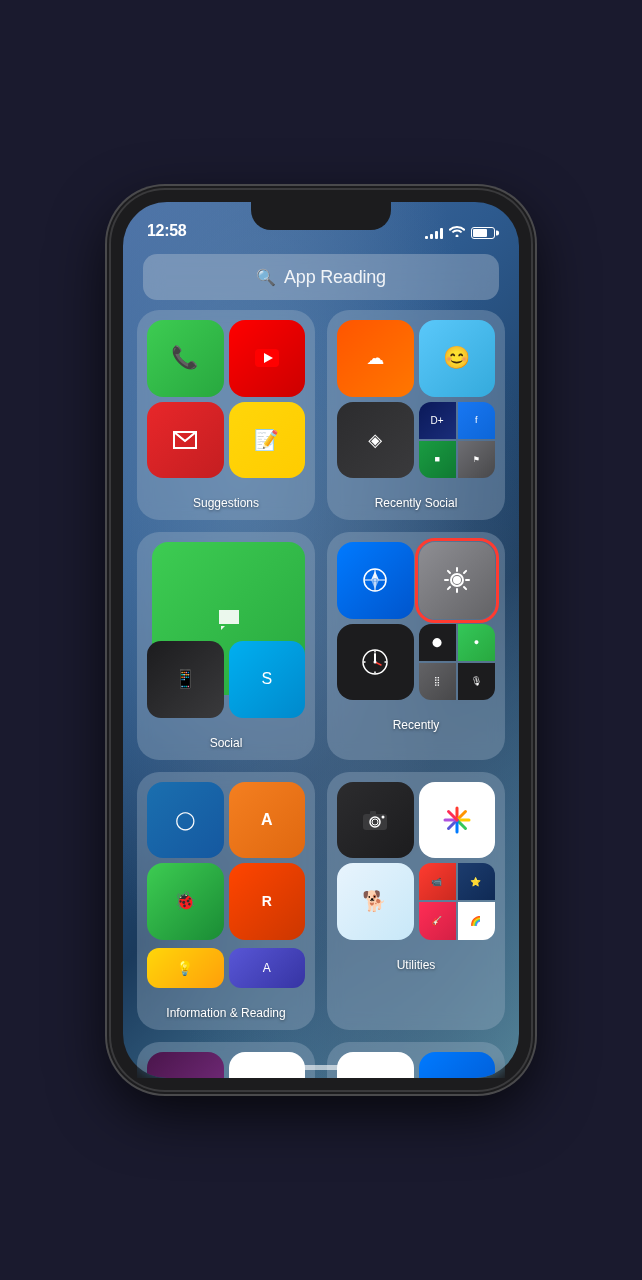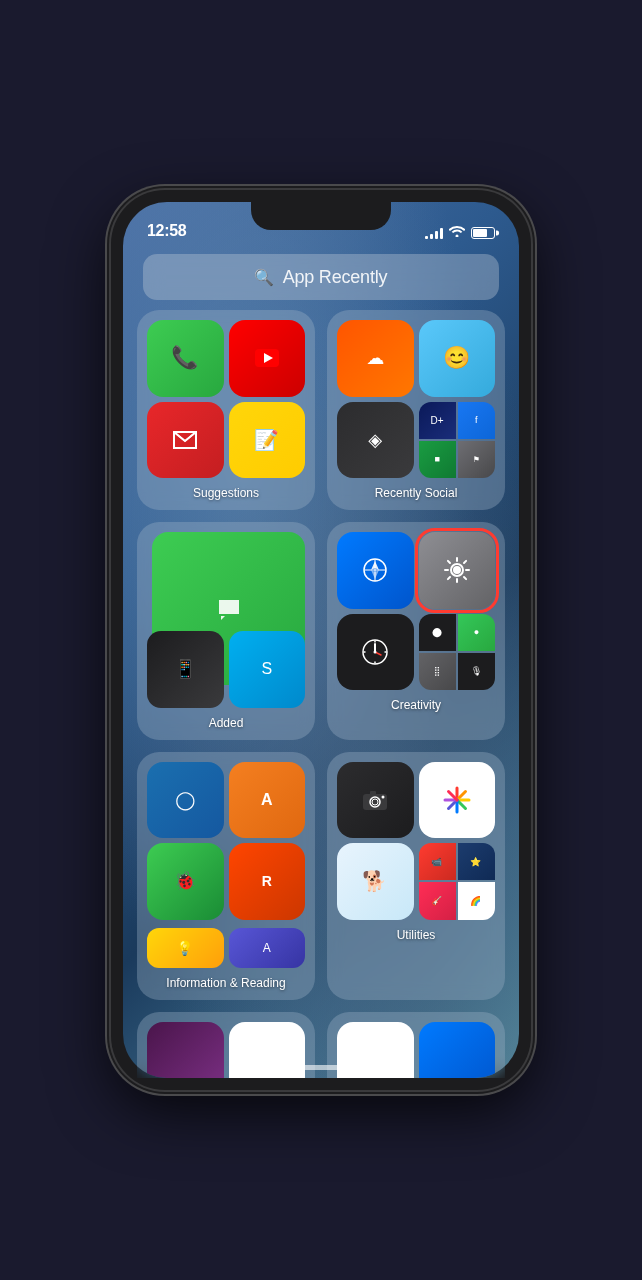--- a/index.html
+++ b/index.html
@@ -175,21 +175,21 @@
       grid-template-columns: 1fr 1fr;
       gap: 5px;
     }
 
     .folder-label {
       font-size: 12px;
       color: white;
       text-align: center;
       font-weight: 400;
       text-shadow: 0 1px 3px rgba(0,0,0,0.5);
-      margin-top: 2px;
+      margin-top: 12px;
     }
 
     .app-icon {
       width: 100%;
       aspect-ratio: 1;
       border-radius: 16px;
       display: flex;
       align-items: center;
       justify-content: center;
       font-size: 22px;
@@ -250,21 +250,21 @@
           </svg>
         </span>
         <div class="battery-icon">
           <div class="battery-fill"></div>
         </div>
       </div>
     </div>
 
     <div class="search-bar">
       <span style="color:rgba(255,255,255,0.85);font-size:16px;">🔍</span>
-      <span class="search-text">App Recently</span>
+      <span class="search-text">App Reading</span>
     </div>
 
     <div class="app-grid">
 
       <div class="folder">
         <div class="folder-apps">
 
           <div class="app-icon phone-app">
             <span style="color:white;font-size:22px;">📞</span>
           </div>
@@ -340,21 +340,21 @@
         </div>
 
         <div style="display:grid;grid-template-columns:1fr 1fr;gap:5px;margin-top:-65px;">
           <div class="app-icon" style="background:linear-gradient(135deg,#1c1c1e,#3a3a3c);border-radius:14px;">
             <span style="color:#34c759;font-size:18px;">📱</span>
           </div>
           <div class="app-icon" style="background:linear-gradient(135deg,#00aff0,#0089cc);border-radius:14px;">
             <span style="color:white;font-size:16px;">S</span>
           </div>
         </div>
-        <div class="folder-label">Added</div>
+        <div class="folder-label">Social</div>
       </div>
 
       <div class="folder">
         <div class="folder-apps">
 
           <div class="app-icon" style="background:linear-gradient(135deg,#007aff,#0055cc);">
             <svg width="26" height="26" viewBox="0 0 26 26" fill="none">
               <circle cx="13" cy="13" r="11" stroke="white" stroke-width="1.5" fill="none"></circle>
               <line x1="13" y1="2" x2="13" y2="24" stroke="white" stroke-width="1"></line>
               <line x1="2" y1="13" x2="24" y2="13" stroke="white" stroke-width="1"></line>
@@ -388,21 +388,21 @@
             </svg>
           </div>
 
           <div style="border-radius:12px;overflow:hidden;display:grid;grid-template-columns:1fr 1fr;grid-template-rows:1fr 1fr;gap:2px;aspect-ratio:1;">
             <div style="background:#1c1c1e;display:flex;align-items:center;justify-content:center;font-size:9px;color:white;">⬤</div>
             <div style="background:linear-gradient(135deg,#34c759,#28a83f);display:flex;align-items:center;justify-content:center;font-size:9px;color:white;">●</div>
             <div style="background:linear-gradient(135deg,#636366,#48484a);display:flex;align-items:center;justify-content:center;font-size:9px;color:white;">⣿</div>
             <div style="background:#1c1c1e;display:flex;align-items:center;justify-content:center;font-size:9px;color:white;">🎙</div>
           </div>
         </div>
-        <div class="folder-label">Creativity</div>
+        <div class="folder-label">Recently</div>
       </div>
 
       <div class="folder">
         <div class="folder-apps">
 
           <div class="app-icon" style="background:linear-gradient(135deg,#1a6faf,#1558a0);">
             <span style="color:white;font-size:18px;">◯</span>
           </div>
 
           <div class="app-icon" style="background:linear-gradient(135deg,#f47f20,#e06810);">

